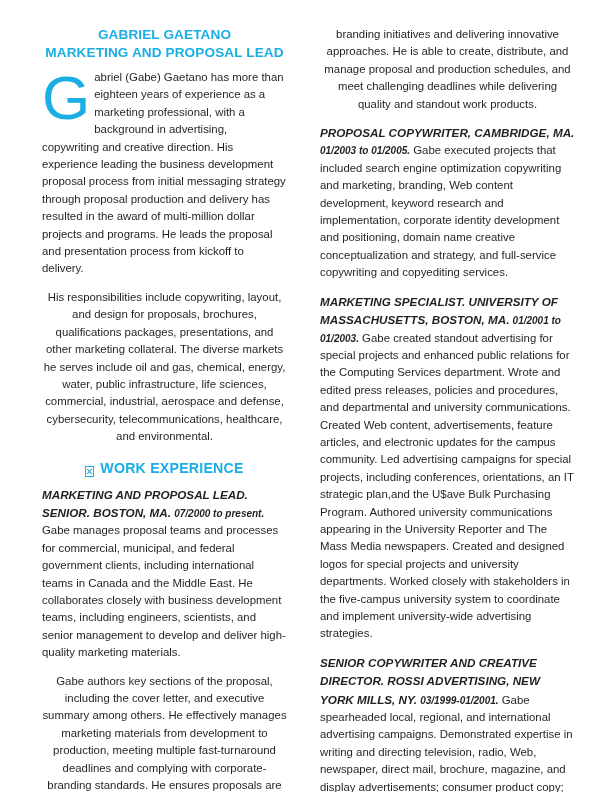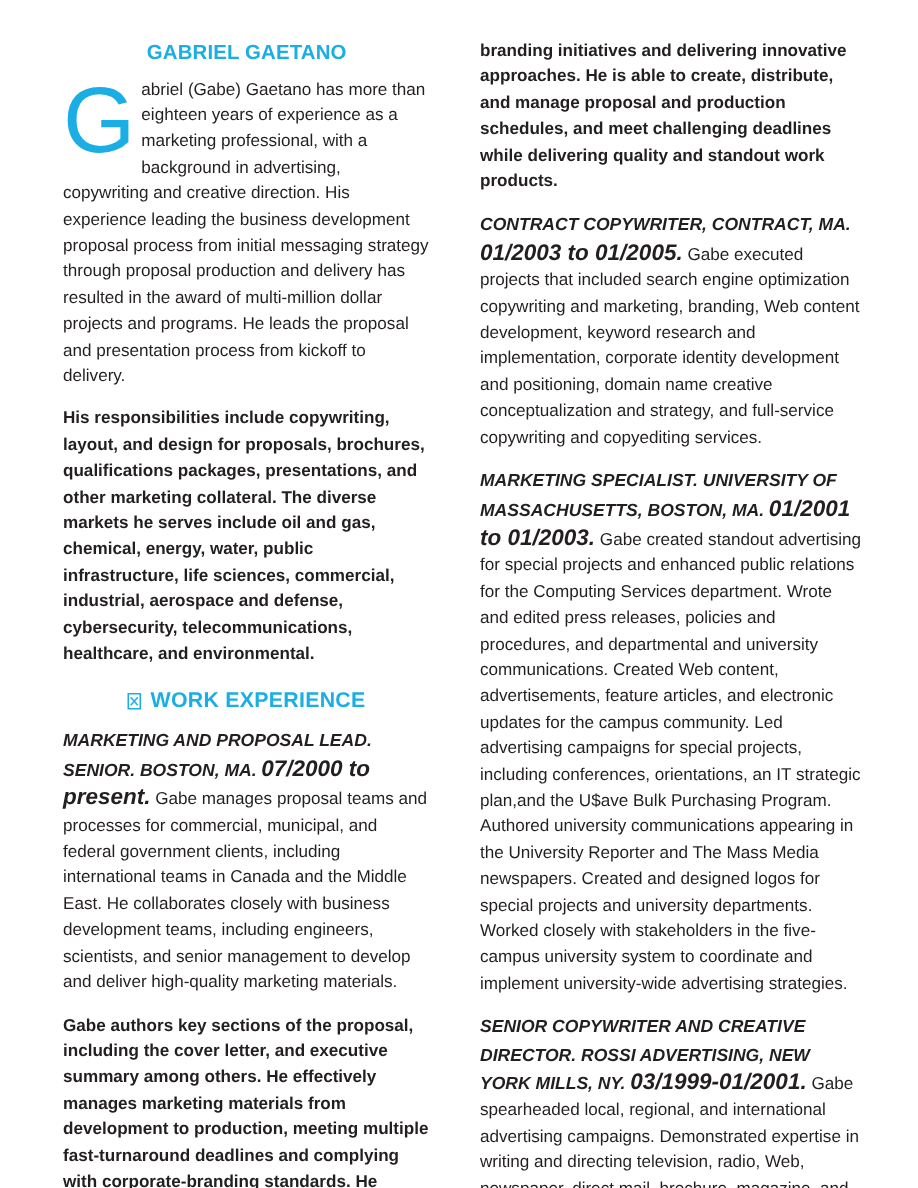--- a/index.html
+++ b/index.html
@@ -50,23 +50,22 @@
     margin: 0 0 8px 0;
   }
   .masthead .name,
   .masthead .role { display: block; }
 
   
   p.body {
     margin: 0 0 11px 0;
     font-size: 11.4px;
     line-height: 17.4px;
-    text-align: left;
+    text-align: center;
     color: #231f20;
-    font-weight: bold;
   }
   p.body:last-child { margin-bottom: 0; }
 
   
   .dropcap-para {
     margin: 0 0 11px 0;
     font-size: 11.4px;
     line-height: 17.4px;
     color: #231f20;
   }
@@ -84,21 +83,21 @@
   
   .section-heading {
     color: #1BAEE5;
     font-weight: bold;
     font-size: 14.2px;
     line-height: 18px;
     letter-spacing: 0.2px;
     text-align: center;
     margin: 13px 0 9px 0;
     display: flex;
-    align-items: center;
+    align-items: flex-end;
     justify-content: center;
     gap: 6px;
   }
   .tofu {
     display: inline-block;
     width: 9px;
     height: 11px;
     border: 1px solid #1BAEE5;
     position: relative;
     box-sizing: border-box;
@@ -122,35 +121,36 @@
     line-height: 17.4px;
   }
   .job-title {
     font-style: italic;
     font-weight: bold;
     font-size: 11.7px;
   }
   .job-dates {
     font-style: italic;
     font-weight: bold;
-    font-size: 15px;
+    font-size: 10px;
     text-align: right;
   }
   .job-desc { }
 </style>
 </head>
 <body>
 
 <div class="page">
   <div class="columns">
 
     <div class="col col-left">
 
       <div class="masthead">
         <span class="name">GABRIEL GAETANO</span>
+        <span class="role">MARKETING AND PROPOSAL LEAD</span>
       </div>
 
       <div class="dropcap-para">
         <span class="dropcap">G</span><span>abriel (Gabe) Gaetano has more than eighteen years of experience as a marketing professional, with a background in advertising, copywriting and creative direction. His experience leading the business development proposal process from initial messaging strategy through proposal production and delivery has resulted in the award of multi-million dollar projects and programs. He leads the proposal and presentation process from kickoff to delivery.</span>
       </div>
 
       <p class="body">His responsibilities include copywriting, layout, and design for proposals, brochures, qualifications packages, presentations, and other marketing collateral. The diverse markets he serves include oil and gas, chemical, energy, water, public infrastructure, life sciences, commercial, industrial, aerospace and defense, cybersecurity, telecommunications, healthcare, and environmental.</p>
 
       <div class="section-heading">
         <span class="tofu"></span>
@@ -165,21 +165,21 @@
 
       <p class="body">Gabe authors key sections of the proposal, including the cover letter, and executive summary among others. He effectively manages marketing materials from development to production, meeting multiple fast-turnaround deadlines and complying with corporate-branding standards. He ensures proposals are compliant with requests for proposals.</p>
 
     </div>
 
     <div class="col col-right">
 
       <p class="body">branding initiatives and delivering innovative approaches. He is able to create, distribute, and manage proposal and production schedules, and meet challenging deadlines while delivering quality and standout work products.</p>
 
       <p class="job">
-        <span class="job-title">CONTRACT COPYWRITER, CONTRACT, MA.</span>
+        <span class="job-title">PROPOSAL COPYWRITER, CAMBRIDGE, MA.</span>
         <span class="job-dates">01/2003 to 01/2005.</span>
         <span class="job-desc">Gabe executed projects that included search engine optimization copywriting and marketing, branding, Web content development, keyword research and implementation, corporate identity development and positioning, domain name creative conceptualization and strategy, and full-service copywriting and copyediting services.</span>
       </p>
 
       <p class="job">
         <span class="job-title">MARKETING SPECIALIST. UNIVERSITY OF MASSACHUSETTS, BOSTON, MA.</span>
         <span class="job-dates">01/2001 to 01/2003.</span>
         <span class="job-desc">Gabe created standout advertising for special projects and enhanced public relations for the Computing Services department. Wrote and edited press releases, policies and procedures, and departmental and university communications. Created Web content, advertisements, feature articles, and electronic updates for the campus community. Led advertising campaigns for special projects, including conferences, orientations, an IT strategic plan,and the U$ave Bulk Purchasing Program. Authored university communications appearing in the University Reporter and The Mass Media newspapers. Created and designed logos for special projects and university departments. Worked closely with stakeholders in the five-campus university system to coordinate and implement university-wide advertising strategies.</span>
       </p>
 

